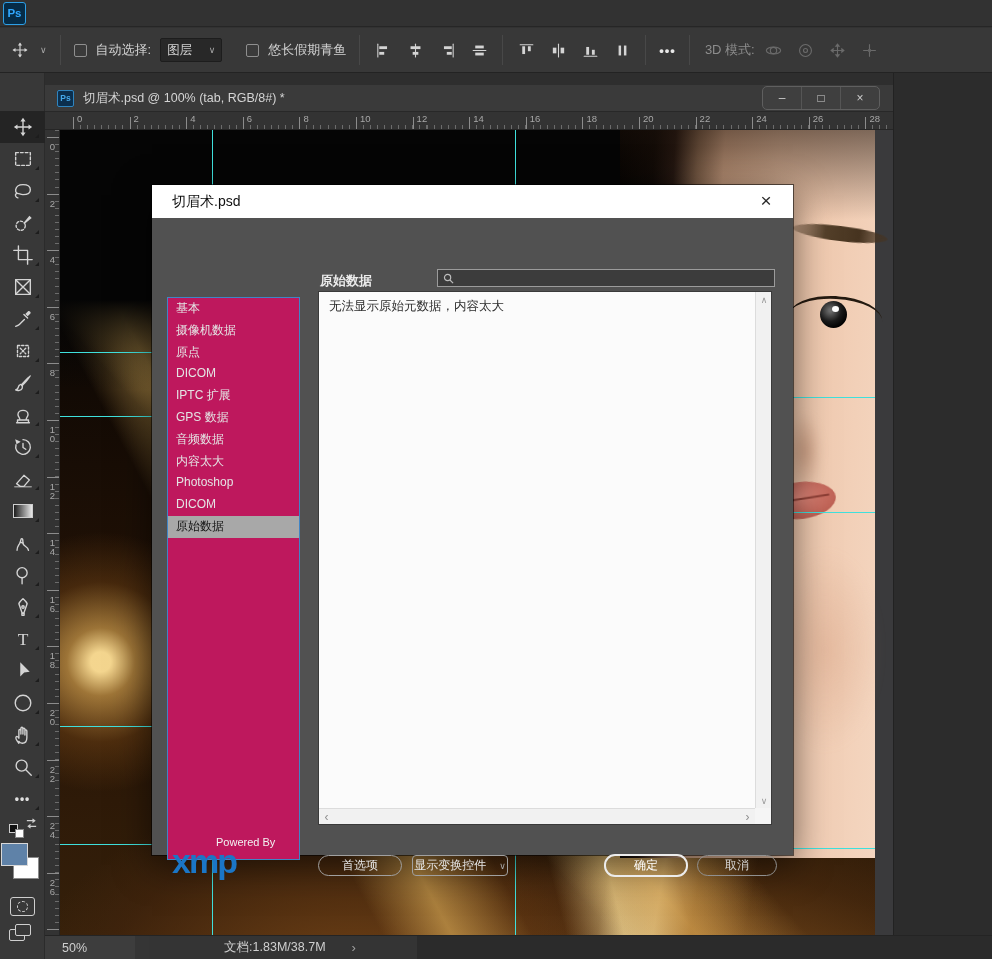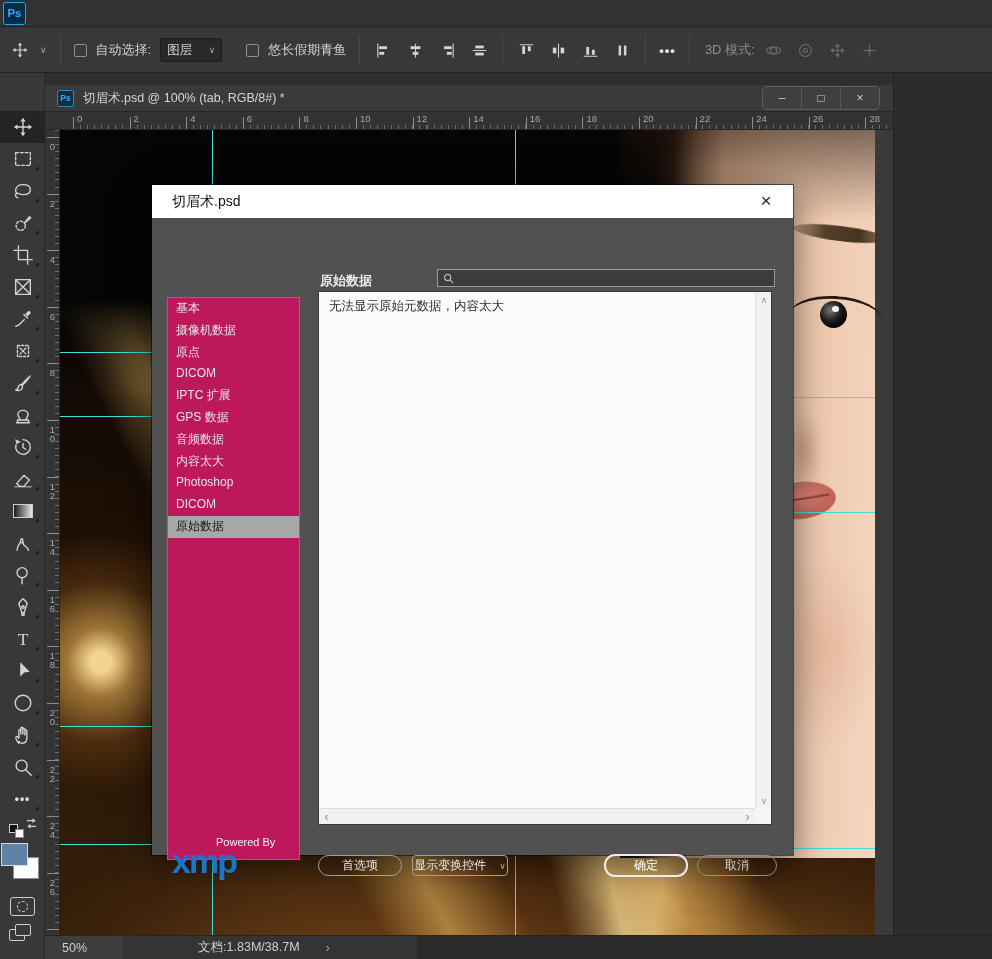--- a/index.html
+++ b/index.html
@@ -130,21 +130,21 @@
 
   
   #dockright{position:absolute;left:893px;top:73px;width:99px;height:862px;background:#2c2c2c;
              border-left:1px solid #222;}
 
   
   #statusbar{position:absolute;left:45px;top:935px;width:947px;height:24px;background:#353535;
              border-top:1px solid #242424;font-size:12.5px;color:#cfcfcf;}
   #s-zoom{position:absolute;left:0;top:0;width:90px;height:23px;background:#3d3d3d;
           display:flex;align-items:center;padding-left:17px;}
-  #s-doc{position:absolute;left:78px;top:0;width:282px;height:23px;background:#343434;
+  #s-doc{position:absolute;left:104px;top:0;width:282px;height:23px;background:#343434;
          display:flex;align-items:center;justify-content:center;gap:26px;}
   #s-exp{color:#9f9f9f;font-size:13px;}
   #s-rest{position:absolute;left:372px;right:0;top:0;height:23px;background:#2b2b2b;}
 
   
   #dialog{position:absolute;left:152px;top:185px;width:641px;height:670px;z-index:30;
           box-shadow:0 10px 34px rgba(0,0,0,.55);outline:1px solid rgba(0,0,0,.55);}
   #dlg-title{position:absolute;left:0;top:0;width:641px;height:33px;background:#ffffff;
              display:flex;align-items:center;}
   #dlg-title-text{margin-left:20px;font-size:14px;color:#101010;}

